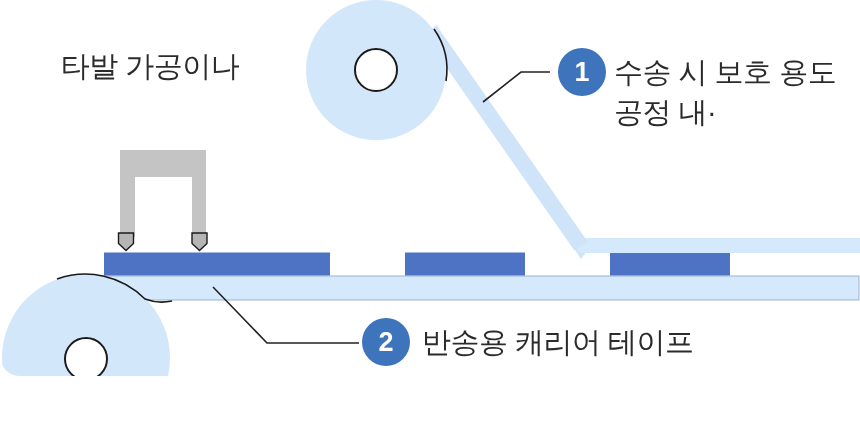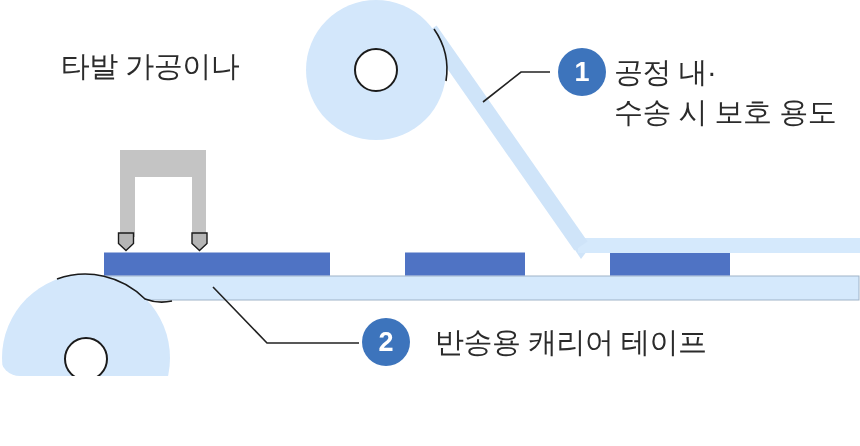--- a/index.html
+++ b/index.html
@@ -8,21 +8,21 @@
     font-family:"Liberation Sans","DejaVu Sans",sans-serif;
     border-radius:20px;
   }
   .stage svg{position:absolute;left:0;top:0;width:860px;height:446px;}
   .txt{
     position:absolute;color:#2b2b2b;font-size:29px;line-height:40px;
     letter-spacing:-0.5px;white-space:nowrap;
   }
   .note{left:40px;top:46px;width:220px;text-align:center;line-height:41px;}
   .callout1-text{left:614px;top:52px;}
-  .callout2-text{left:422px;top:322px;margin-left:13px;}
+  .callout2-text{left:422px;top:322px;}
   .badge{
     position:absolute;width:48px;height:48px;border-radius:50%;
     background:#3d74bc;color:#ffffff;font-size:27px;font-weight:700;
     display:flex;align-items:center;justify-content:center;
   }
   .badge-1{left:558px;top:48px;}
   .badge-2{left:362px;top:318px;}
 </style>
 </head>
 <body>
@@ -61,22 +61,22 @@
   </svg>
 
   <div class="txt note">
     <div>타발 가공이나</div>
   </div>
 
   <div class="badge badge-1">
     <span>1</span>
   </div>
   <div class="txt callout1-text">
+    <div>수송 시 보호 용도</div>
     <div>공정 내·</div>
-    <div>수송 시 보호 용도</div>
   </div>
 
   <div class="badge badge-2">
     <span>2</span>
   </div>
   <div class="txt callout2-text">반송용 캐리어 테이프</div>
 
 </div>
 
 </body></html>

